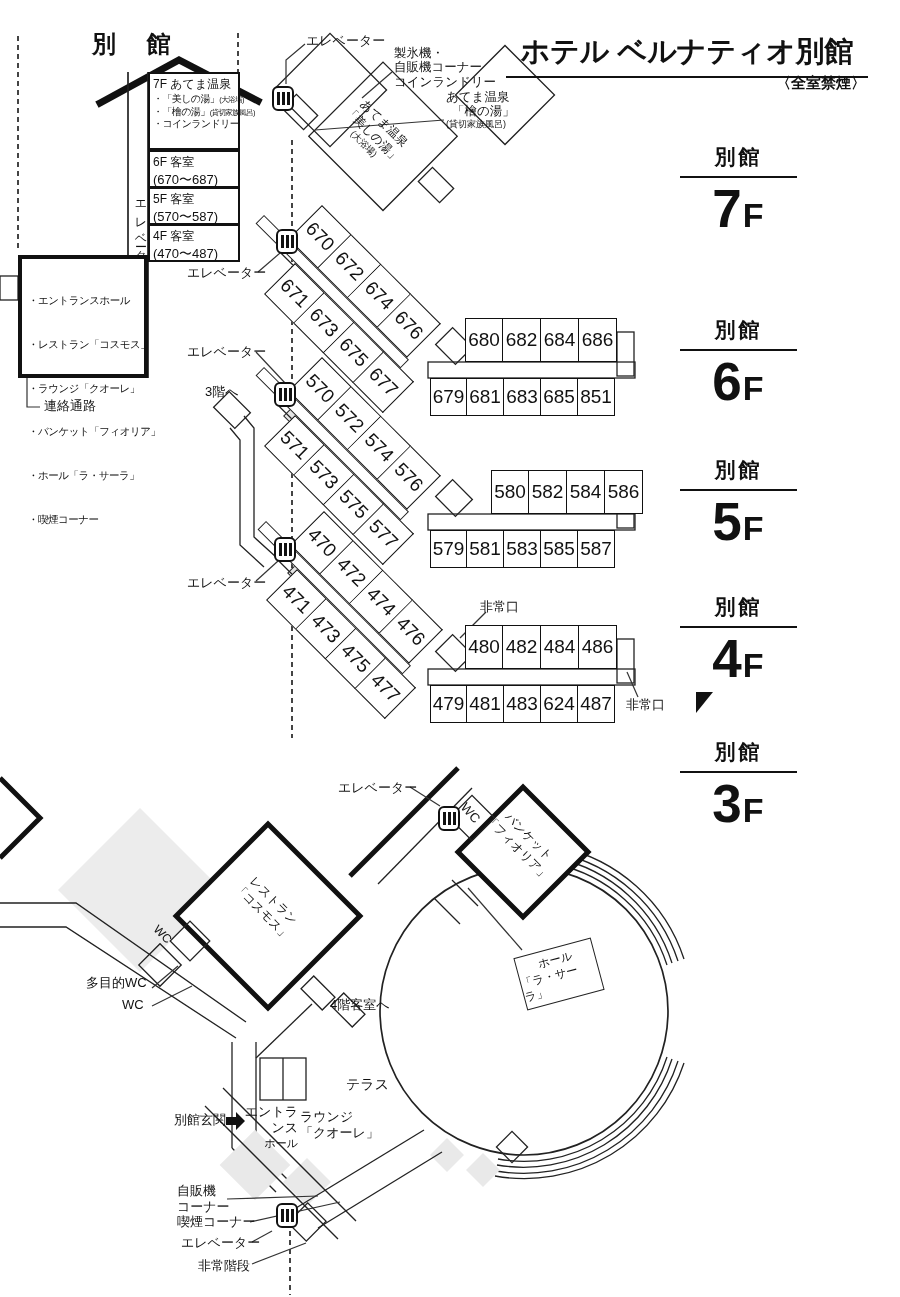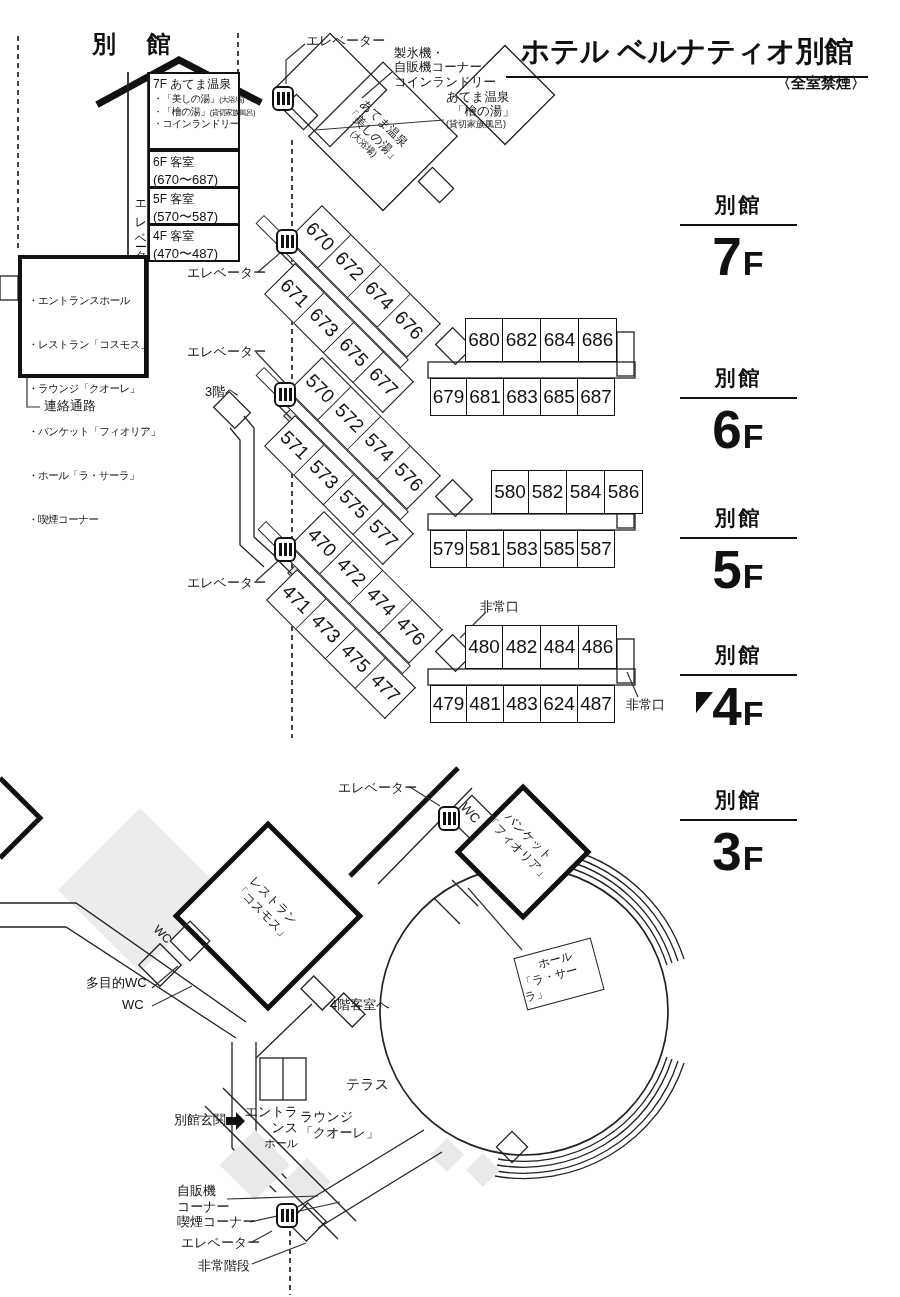--- a/index.html
+++ b/index.html
@@ -27,21 +27,21 @@
   .fb-note{font-size:7.5px;}
   .f3box{position:absolute;left:18px;top:255px;width:130px;height:123px;border:4px solid #111;background:#fff;
          box-sizing:border-box;padding:6px 0 0 6px;}
   .f3box div{font-size:10.5px;letter-spacing:-0.5px;line-height:1.5;white-space:nowrap;margin-top:28px;}
   
   .main-title{position:absolute;left:506px;top:32px;width:362px;text-align:center;border-bottom:2.5px solid #111;
               padding-bottom:4px;font-size:29px;font-weight:bold;white-space:nowrap;}
   .title-note{position:absolute;left:506px;top:74px;width:360px;text-align:right;font-size:15px;font-weight:bold;}
   
   .flabel{position:absolute;left:680px;width:117px;text-align:center;}
-  .fl-b{font-size:21px;font-weight:bold;letter-spacing:3px;border-bottom:2.5px solid #111;padding-bottom:5px;margin-bottom:3px;margin-top:48px;}
+  .fl-b{font-size:21px;font-weight:bold;letter-spacing:3px;border-bottom:2.5px solid #111;padding-bottom:5px;margin-bottom:3px;}
   .fl-num{font-size:53px;font-weight:bold;line-height:1.05;letter-spacing:1px;}
   .fl-f{font-size:34px;}
   
   .room{border:1.4px solid #111;background:#fff;display:flex;align-items:center;justify-content:center;
         font-size:19px;box-sizing:border-box;}
   .hrow{position:absolute;display:flex;}
   .hrow .room + .room{border-left:none;}
   .hroomt{width:38px;height:44px;}
   .hroomb{width:37px;height:38px;}
   .wing{position:absolute;width:170px;transform:rotate(45deg);transform-origin:0 0;}
@@ -353,21 +353,21 @@
       <div class="room hroomt">680</div>
       <div class="room hroomt">682</div>
       <div class="room hroomt">684</div>
       <div class="room hroomt">686</div>
     </div>
 <div class="hrow" style="left:430px;top:378px">
       <div class="room hroomb">679</div>
       <div class="room hroomb">681</div>
       <div class="room hroomb">683</div>
       <div class="room hroomb">685</div>
-      <div class="room hroomb">687</div>
+      <div class="room hroomb">851</div>
     </div>
 <div class="lbl" style="left:187px;top:266px">エレベーター</div>
 <div class="elev" style="left:276px;top:229px">
       <i></i>
       <i></i>
       <i></i>
     </div>
 
 <div class="wing" style="left:322px;top:357px">
   <div class="wcorr"></div>

